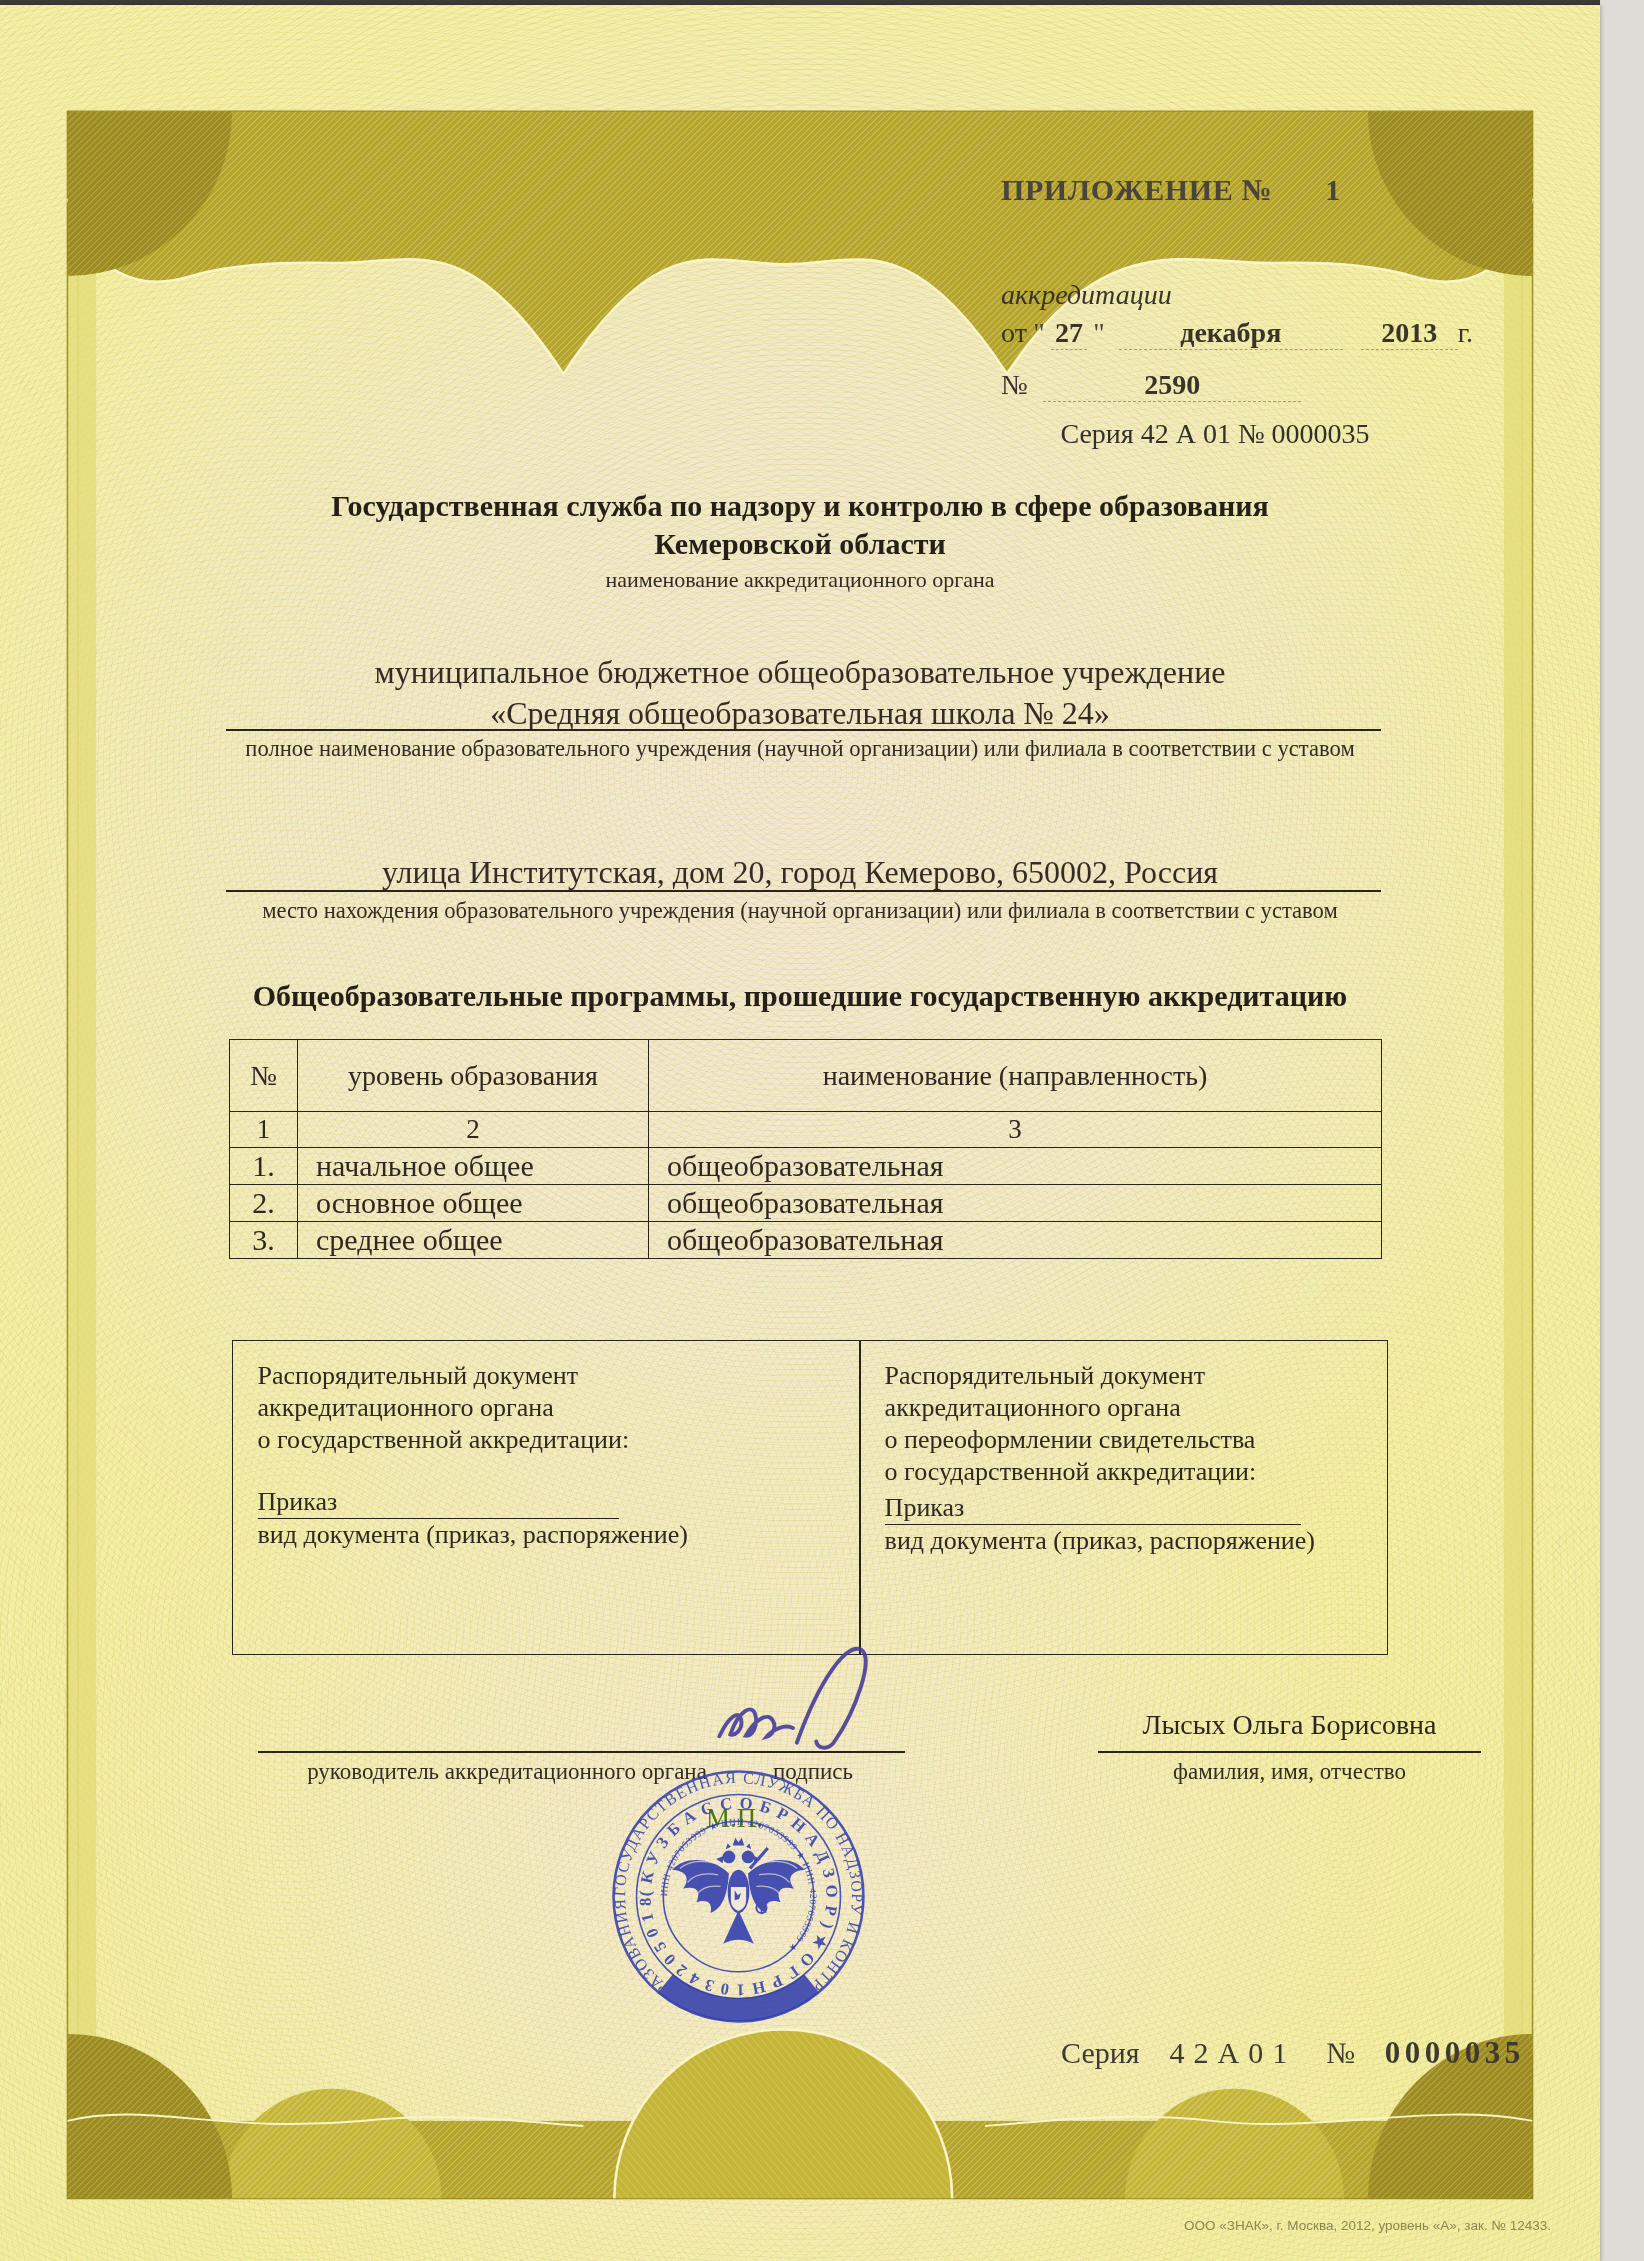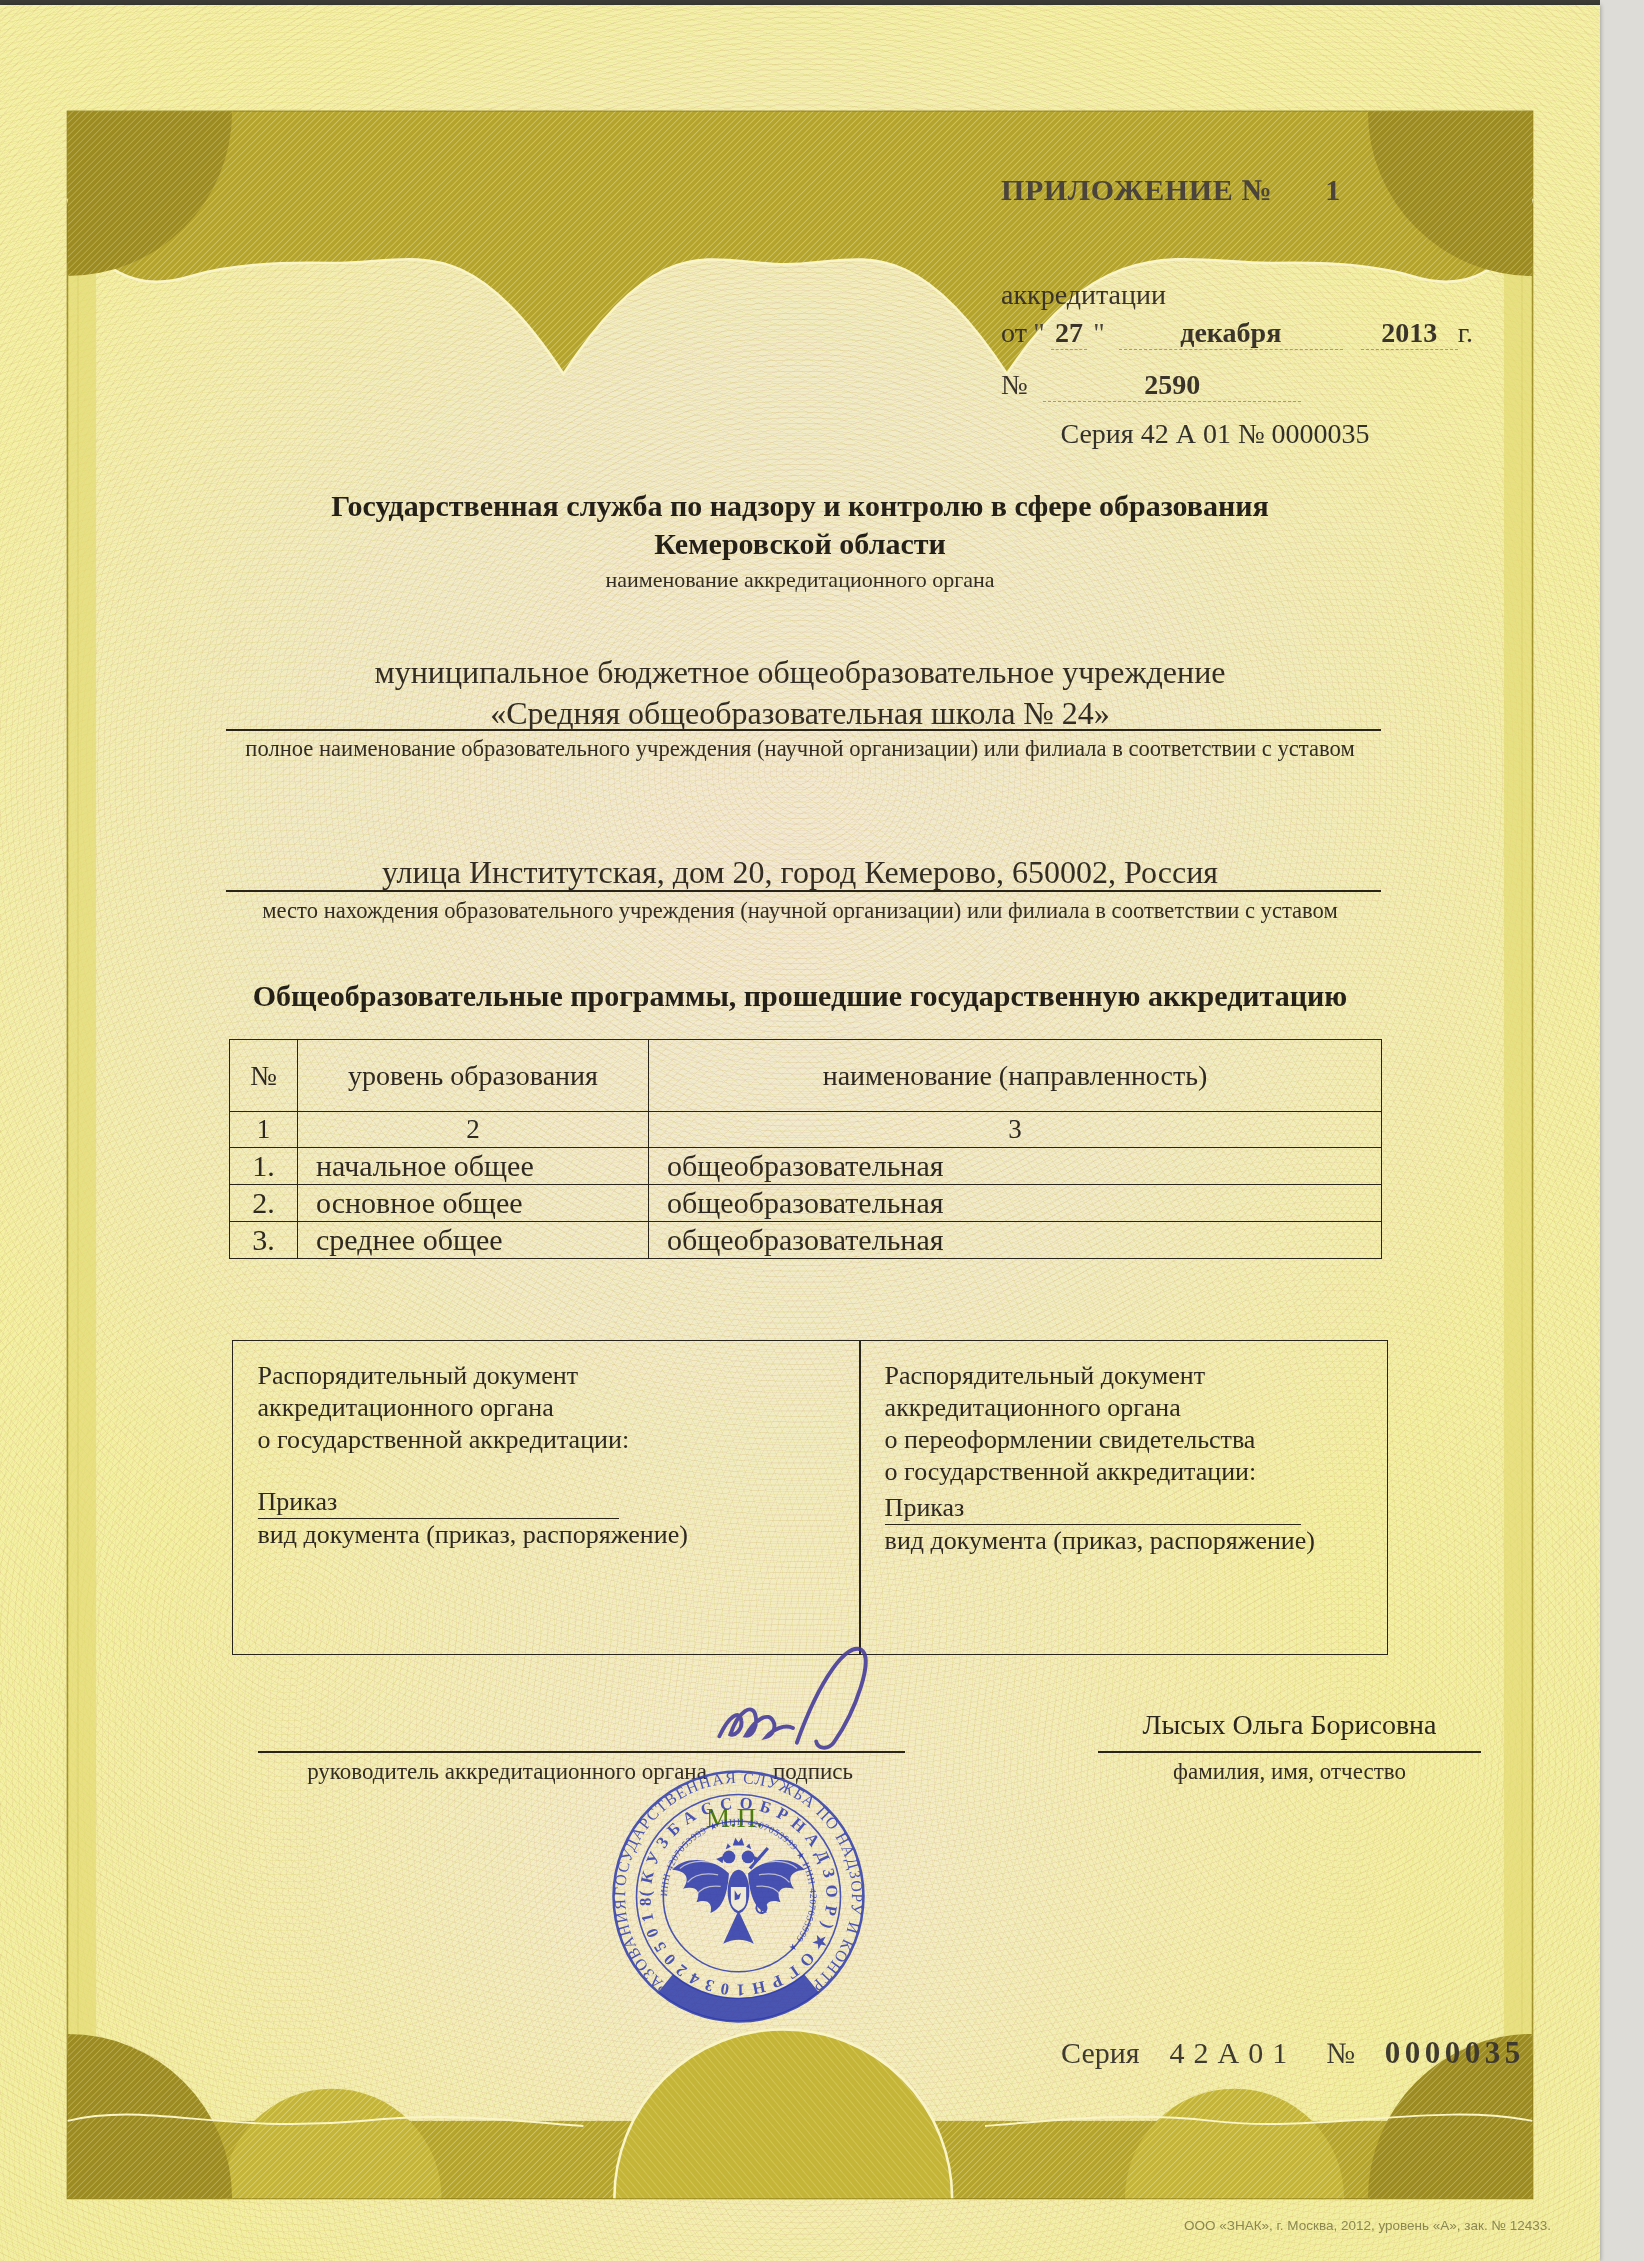--- a/index.html
+++ b/index.html
@@ -28,21 +28,21 @@
       repeating-radial-gradient(circle at 50% 96%, rgba(208,202,86,.15) 0 1px, rgba(0,0,0,0) 1px 5.2px);
   }
   #border-svg{position:absolute;left:0;top:5.2px;pointer-events:none;}
   .abs{position:absolute;}
   .rule{position:absolute;height:1.9px;background:#2a2318;}
   .dash{border-bottom:1.9px dashed #a8a24a;}
   
   .hdr-line{position:absolute;left:1001px;width:503px;font-size:28px;color:#3a332a;}
   #appendix-row{top:173px;font-size:30px;font-weight:bold;letter-spacing:0.6px;color:#4a443c;display:flex;gap:53px;}
   #hdr-sub1{top:227px;}
-  #hdr-sub2{top:279px;}
+  #hdr-sub2{top:279px;font-style:italic;}
   #date-row{top:317px;display:flex;align-items:baseline;}
   #date-row .q{margin:0 6.4px;color:#4a443c;}
   #date-day{font-weight:bold;padding:0 3.9px;}
   #date-month{font-weight:bold;width:224px;text-align:center;margin-left:7.7px;}
   #date-year{font-weight:bold;width:97px;text-align:center;margin-left:18px;}
   #num-row{top:369px;display:flex;align-items:baseline;}
   #num-value{font-weight:bold;width:258px;text-align:center;margin-left:15.5px;}
   #series-top{top:418px;left:967px;width:496px;text-align:center;font-size:28px;color:#33302a;}
   
   .wide{left:0;width:1600px;text-align:center;}

